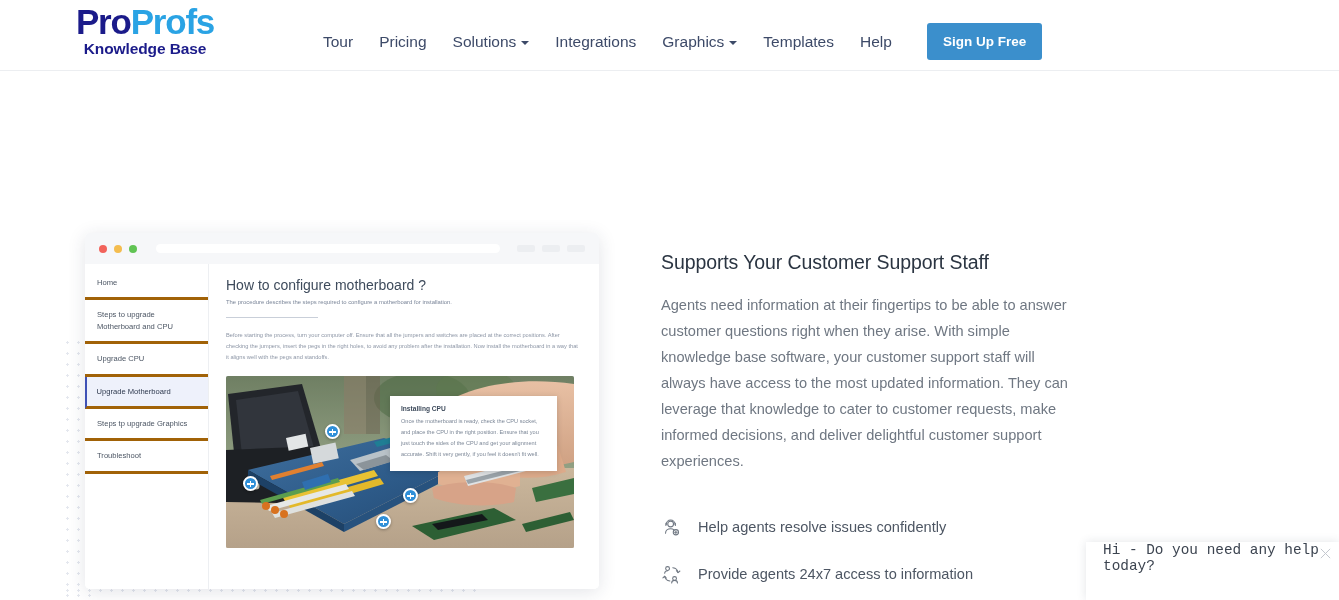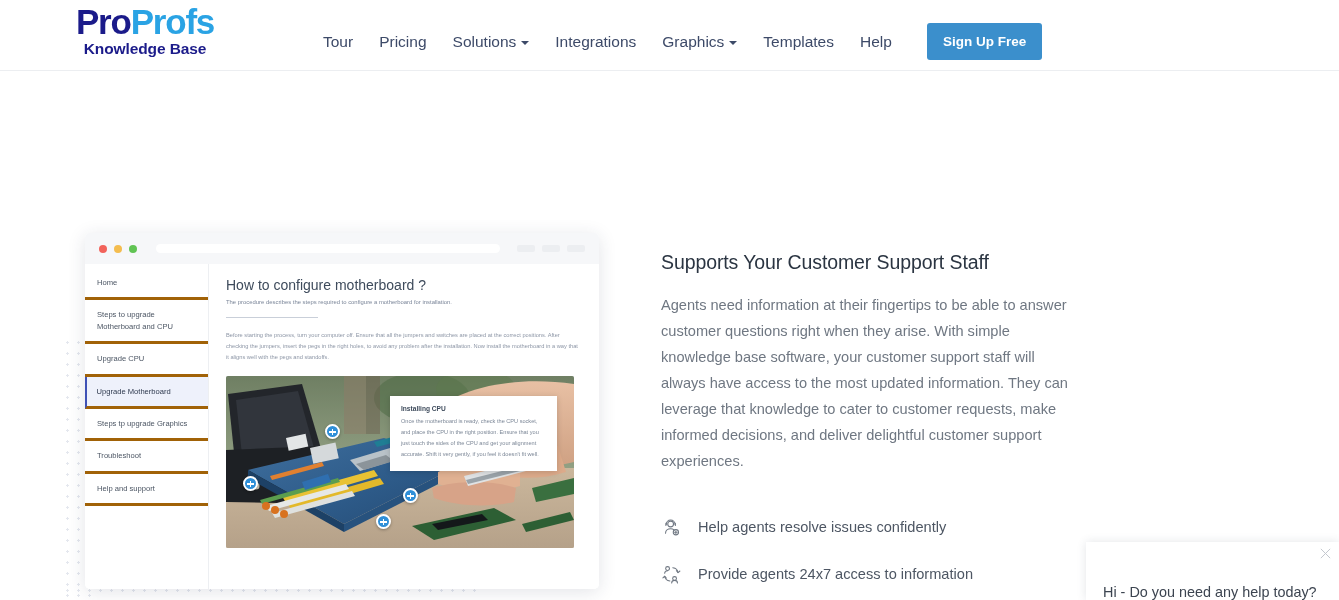--- a/index.html
+++ b/index.html
@@ -281,23 +281,24 @@
 
   
   .chat-widget {
     position: absolute;
     right: 0; bottom: 0;
     width: 253px; height: 58px;
     background: #ffffff;
     box-shadow: 0 0 9px rgba(60,70,90,0.14);
     z-index: 20;
     display: flex;
-    align-items: flex-end;
+    align-items: flex-start;
     padding-left: 17px;
     cursor: pointer;
+    font-family: Liberation Mono, monospace;
   }
   .chat-text {
     font-size: 14.4px;
     color: #3c4450;
   }
   .chat-close {
     position: absolute;
     right: 6px; top: 4px;
     width: 15px; height: 15px;
     color: #c4c8cf;
@@ -361,21 +362,20 @@
 
     <div class="browser-content">
 
       <aside class="kb-sidebar">
         <div class="kb-item">Home</div>
         <div class="kb-item">Steps to upgrade Motherboard and CPU</div>
         <div class="kb-item">Upgrade CPU</div>
         <div class="kb-item active">Upgrade Motherboard</div>
         <div class="kb-item">Steps tp upgrade Graphics</div>
         <div class="kb-item">Troubleshoot</div>
-        <div class="kb-item">Help and support</div>
       </aside>
 
       <section class="kb-article">
         <div class="kb-title">How to configure motherboard ?</div>
         <div class="kb-subtitle">The procedure describes the steps required to configure a motherboard for installation.</div>
         <div class="kb-rule"></div>
         <div class="kb-body">Before starting the process, turn your computer off. Ensure that all the jumpers and switches are placed at the correct positions. After checking the jumpers, insert the pegs in the right holes, to avoid any problem after the installation. Now install the motherboard in a way that it aligns well with the pegs and standoffs.</div>
 
         <div class="kb-photo">
           <svg class="photo-svg" viewBox="0 0 348 172" preserveAspectRatio="none">

